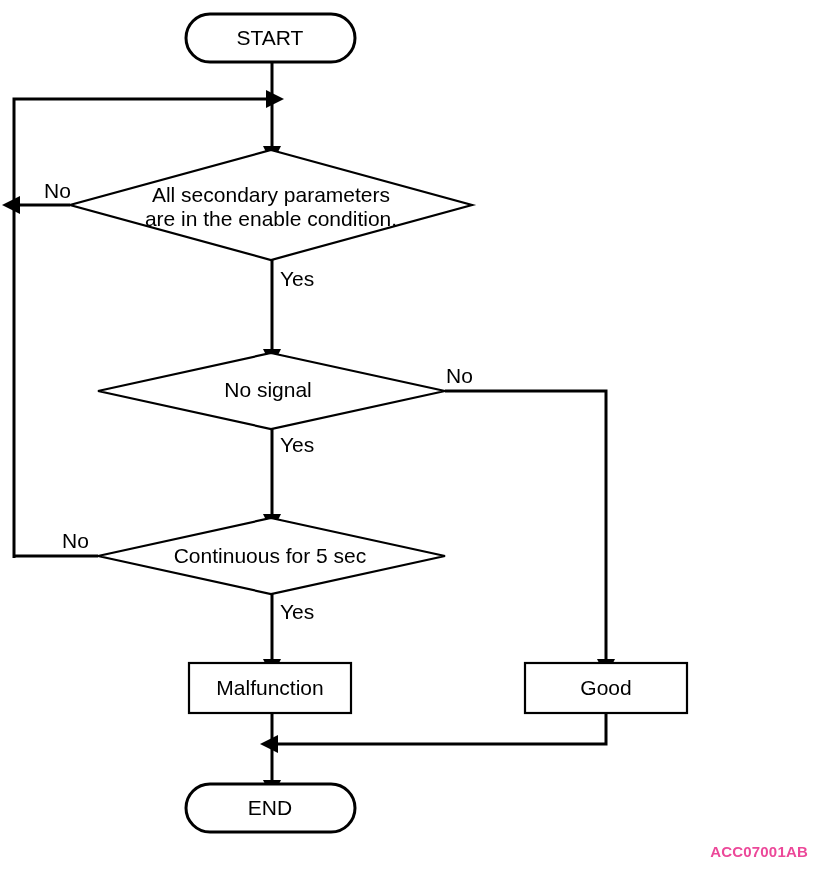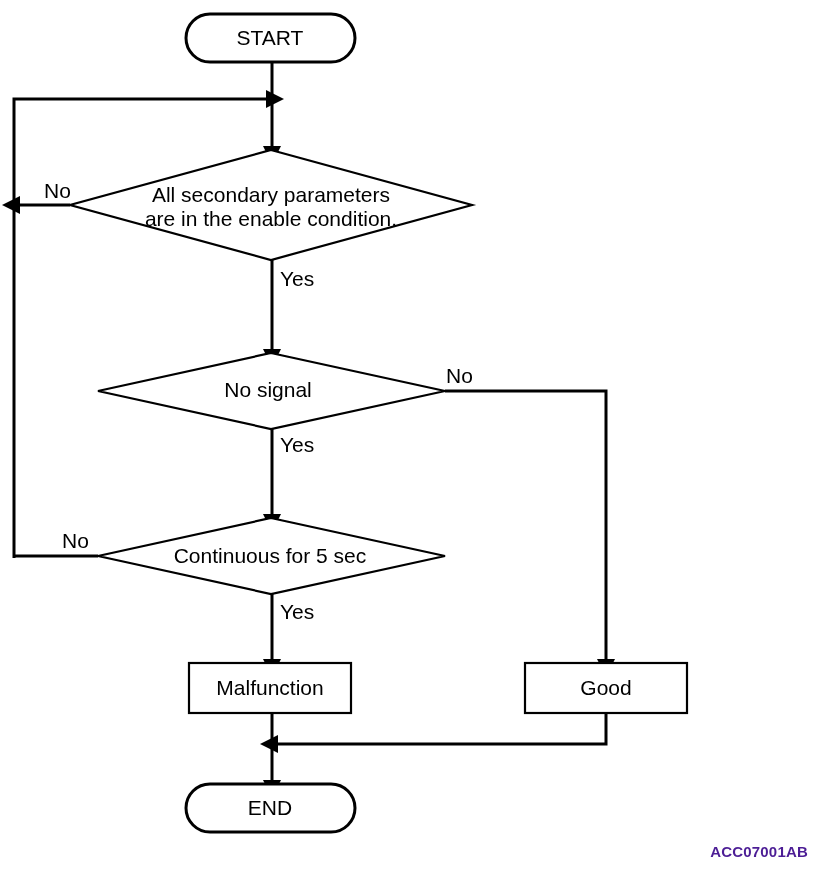--- a/index.html
+++ b/index.html
@@ -58,21 +58,21 @@
     dominant-baseline: middle;
   }
   .figure-code {
     position: absolute;
     right: 14px;
     bottom: 18px;
     font-family: "Liberation Sans", sans-serif;
     font-size: 15px;
     font-weight: bold;
     letter-spacing: 0.2px;
-    color: #4c1d95;
+    color: #ec4899;
     white-space: nowrap;
   }
 </style>
 </head>
 <body>
 
 <div id="figure-root">
 
   <svg id="flow-svg" viewBox="0 0 822 878">
 

